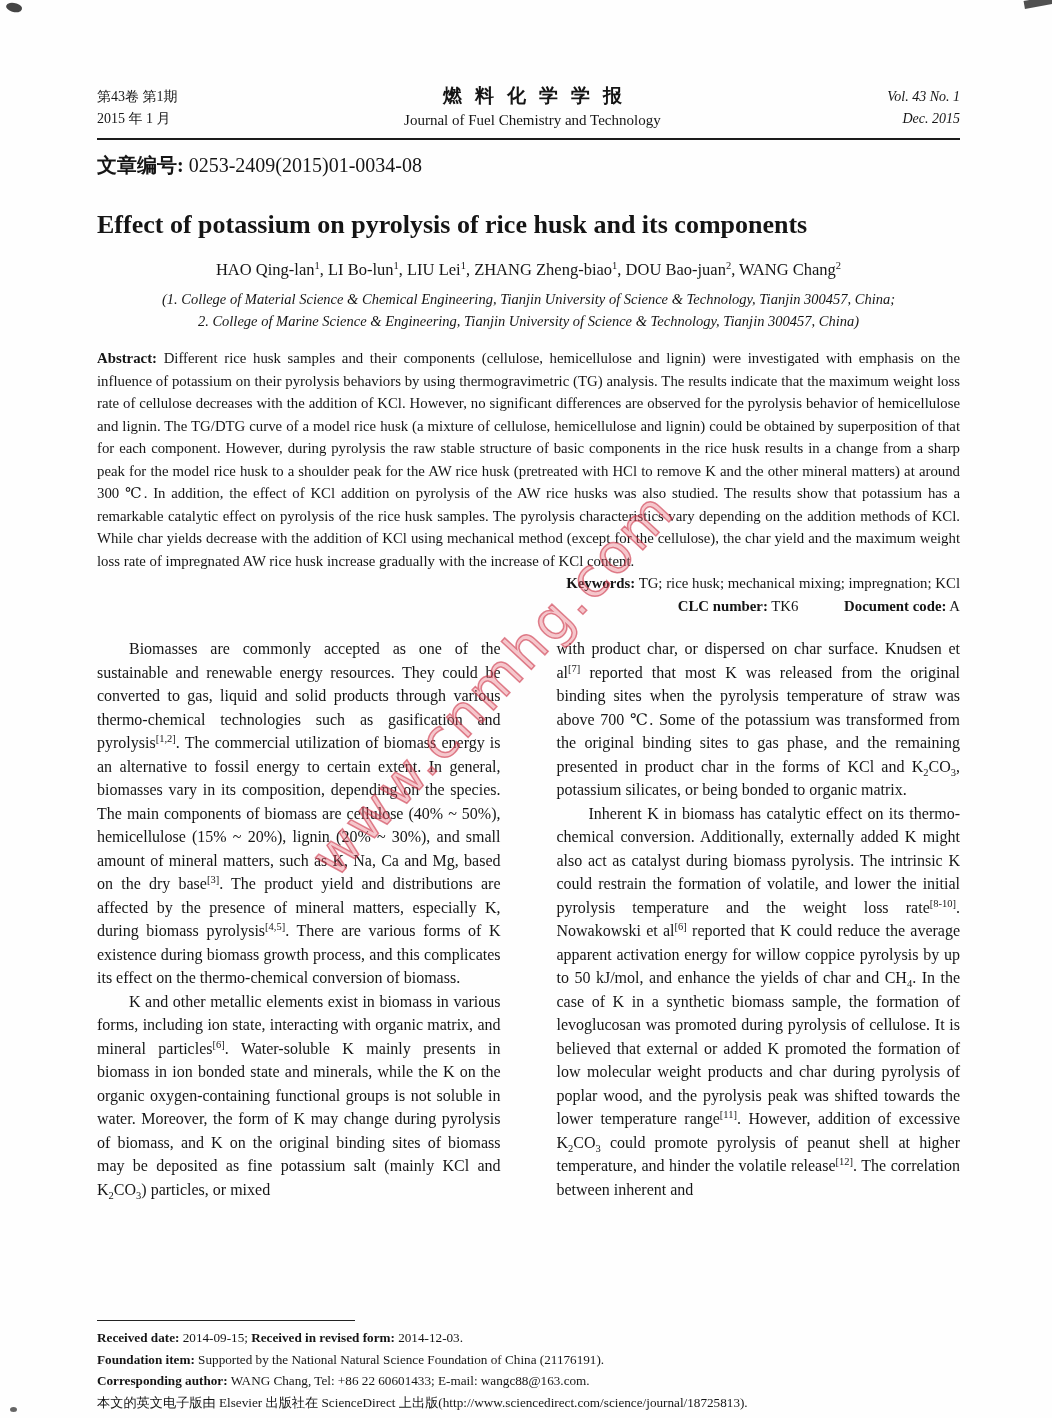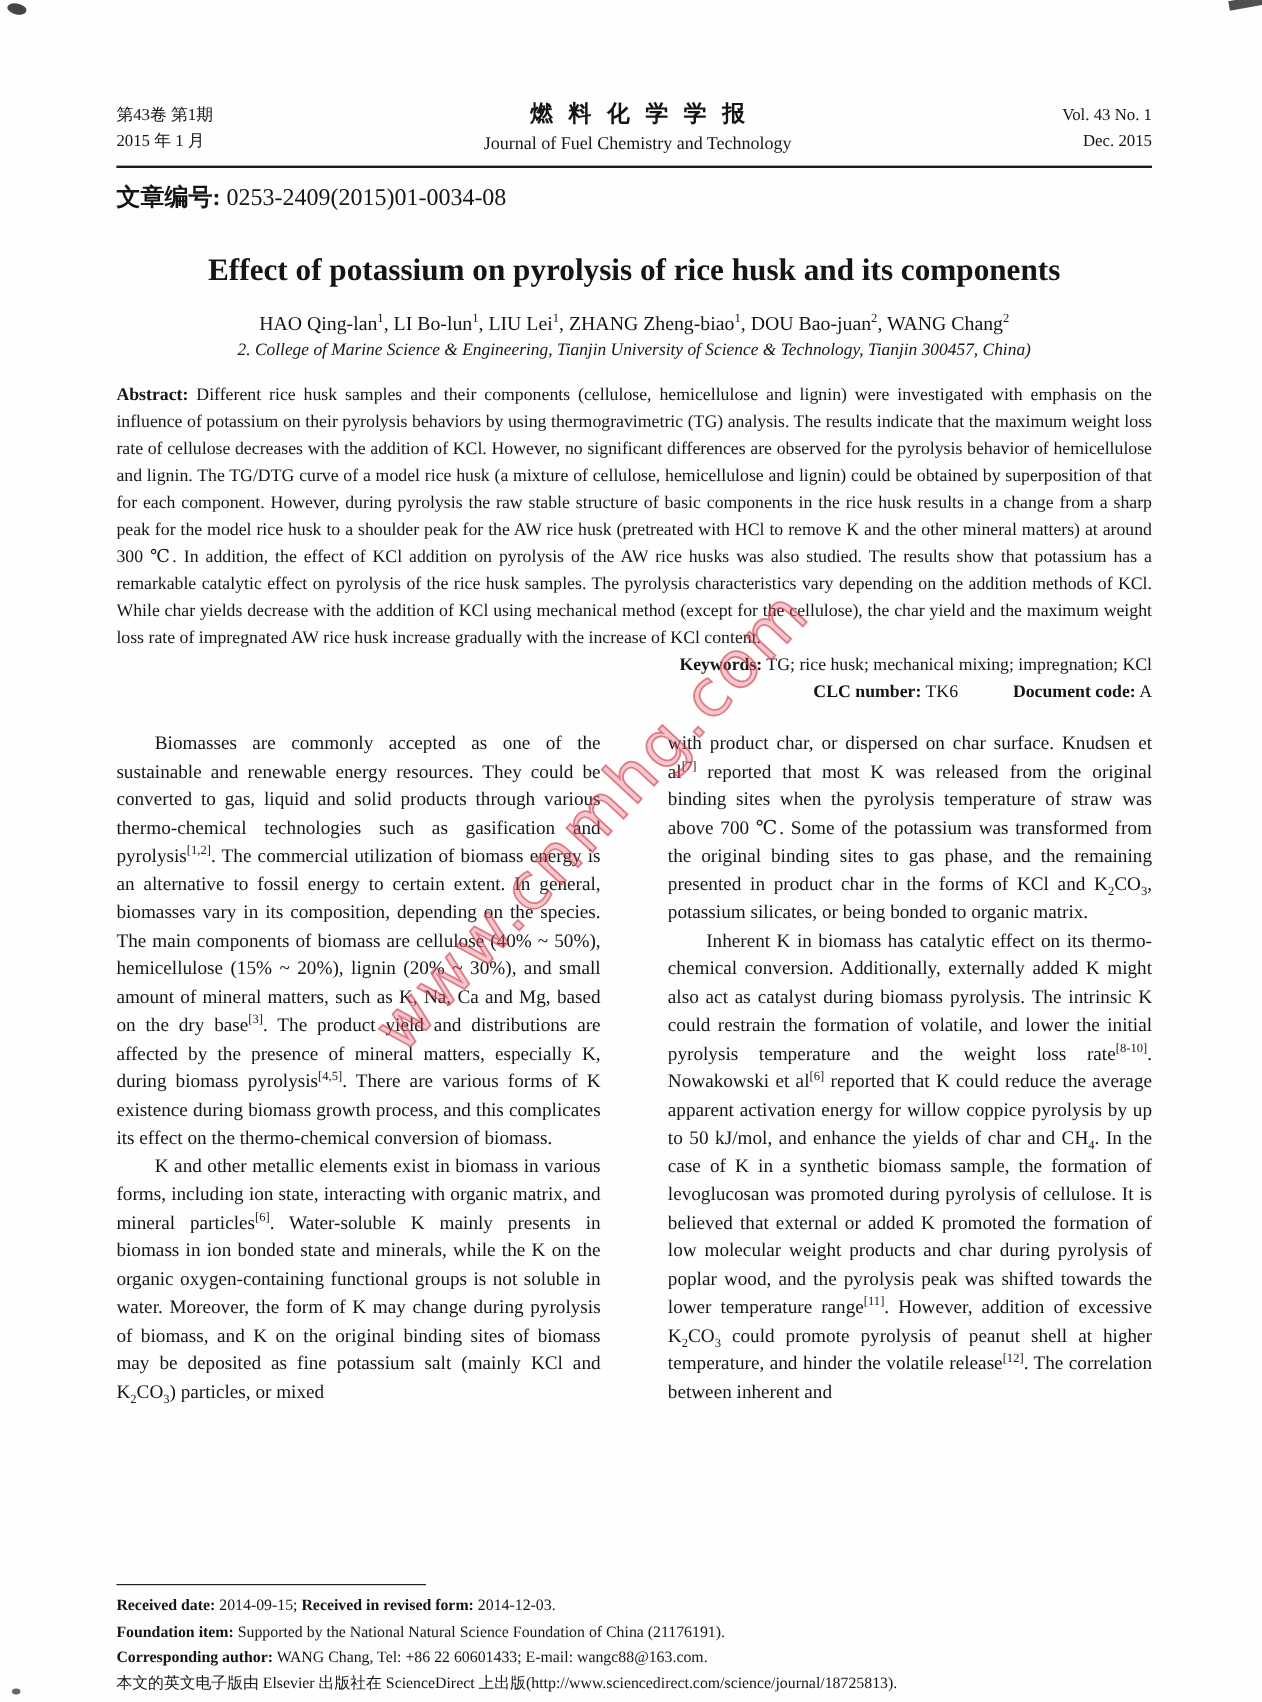--- a/index.html
+++ b/index.html
@@ -6,29 +6,29 @@
   html,body { background:#ffffff; }
   body {
     width:1052px; height:1418px; position:relative; overflow:hidden;
     font-family:"Liberation Serif","DejaVu Serif",serif; color:#151515;
   }
   .page { position:absolute; inset:0; background:#fefefe; padding:84px 92px 0 97px; }
 
   
   .header { display:flex; justify-content:space-between; align-items:flex-end; }
   .h-left, .h-right { font-size:14px; line-height:22px; white-space:nowrap; }
-  .h-right { text-align:right; }
+  .h-right { text-align:right;font-style:italic; }
   .h-center { text-align:center; flex:1; }
   .cn-title { font-size:19px; font-weight:bold; letter-spacing:13px; text-indent:13px; line-height:24px; }
   .en-title { font-size:15px; line-height:20px; margin-top:2px; }
   .header-rule { border-bottom:2.5px solid #1c1c1c; margin-top:8px; }
 
   .article-no { margin-top:15px; font-size:20px; line-height:20px; }
 
-  .title { margin-top:32px; font-size:26px; font-weight:bold; text-align:center; line-height:36px; }
+  .title { margin-top:32px; font-size:26px; font-weight:bold; text-align:left; line-height:36px; }
   .authors { margin-top:16px; text-align:center; font-size:16.5px; line-height:22px; }
   .affil { text-align:center; font-style:italic; font-size:14.5px; line-height:22px; }
   .affil.first { margin-top:7px; }
 
   .abstract { margin-top:15px; font-size:14.8px; line-height:22.5px; text-align:justify; }
   .kw, .clc { font-size:14.8px; line-height:22.5px; text-align:right; }
   .clc-doc { margin-left:42px; }
 
   .b { font-weight:bold; }
 
@@ -84,20 +84,21 @@
   <div class="header-rule"></div>
 
   <p class="article-no">
     <span class="b">文章编号:</span>
     <span>0253-2409(2015)01-0034-08</span>
   </p>
 
   <h1 class="title">Effect of potassium on pyrolysis of rice husk and its components</h1>
 
   <p class="authors">HAO Qing-lan<sup>1</sup>, LI Bo-lun<sup>1</sup>, LIU Lei<sup>1</sup>, ZHANG Zheng-biao<sup>1</sup>, DOU Bao-juan<sup>2</sup>, WANG Chang<sup>2</sup></p>
+  <p class="affil first">(1. College of Material Science &amp; Chemical Engineering, Tianjin University of Science &amp; Technology, Tianjin 300457, China;</p>
   <p class="affil">2. College of Marine Science &amp; Engineering, Tianjin University of Science &amp; Technology, Tianjin 300457, China)</p>
 
   <div class="abstract">
     <span class="b">Abstract:</span>
     <span>Different rice husk samples and their components (cellulose, hemicellulose and lignin) were investigated with emphasis on the influence of potassium on their pyrolysis behaviors by using thermogravimetric (TG) analysis. The results indicate that the maximum weight loss rate of cellulose decreases with the addition of KCl. However, no significant differences are observed for the pyrolysis behavior of hemicellulose and lignin. The TG/DTG curve of a model rice husk (a mixture of cellulose, hemicellulose and lignin) could be obtained by superposition of that for each component. However, during pyrolysis the raw stable structure of basic components in the rice husk results in a change from a sharp peak for the model rice husk to a shoulder peak for the AW rice husk (pretreated with HCl to remove K and the other mineral matters) at around 300 ℃. In addition, the effect of KCl addition on pyrolysis of the AW rice husks was also studied. The results show that potassium has a remarkable catalytic effect on pyrolysis of the rice husk samples. The pyrolysis characteristics vary depending on the addition methods of KCl. While char yields decrease with the addition of KCl using mechanical method (except for the cellulose), the char yield and the maximum weight loss rate of impregnated AW rice husk increase gradually with the increase of KCl content.</span>
   </div>
 
   <p class="kw">
     <span class="b">Keywords:</span>
     <span>TG; rice husk; mechanical mixing; impregnation; KCl</span>

